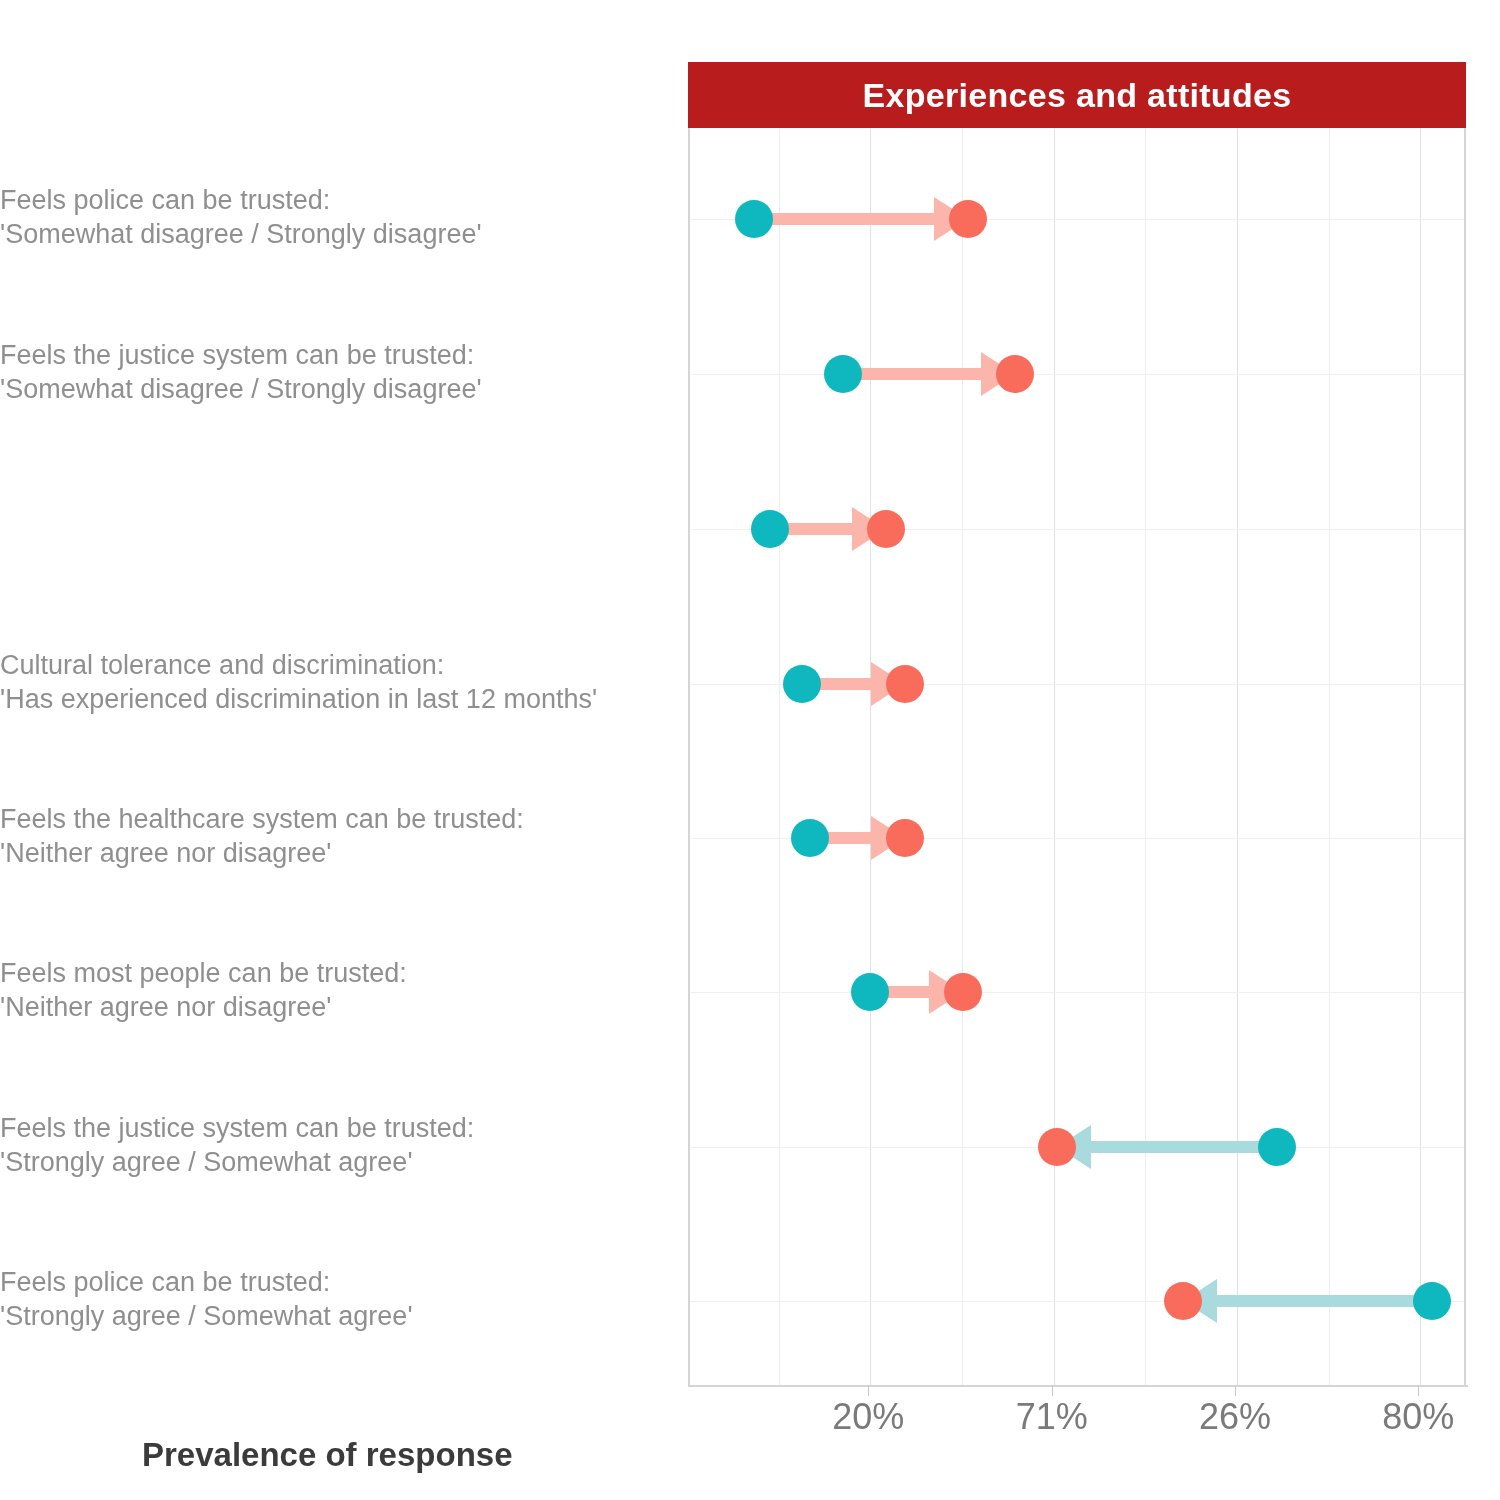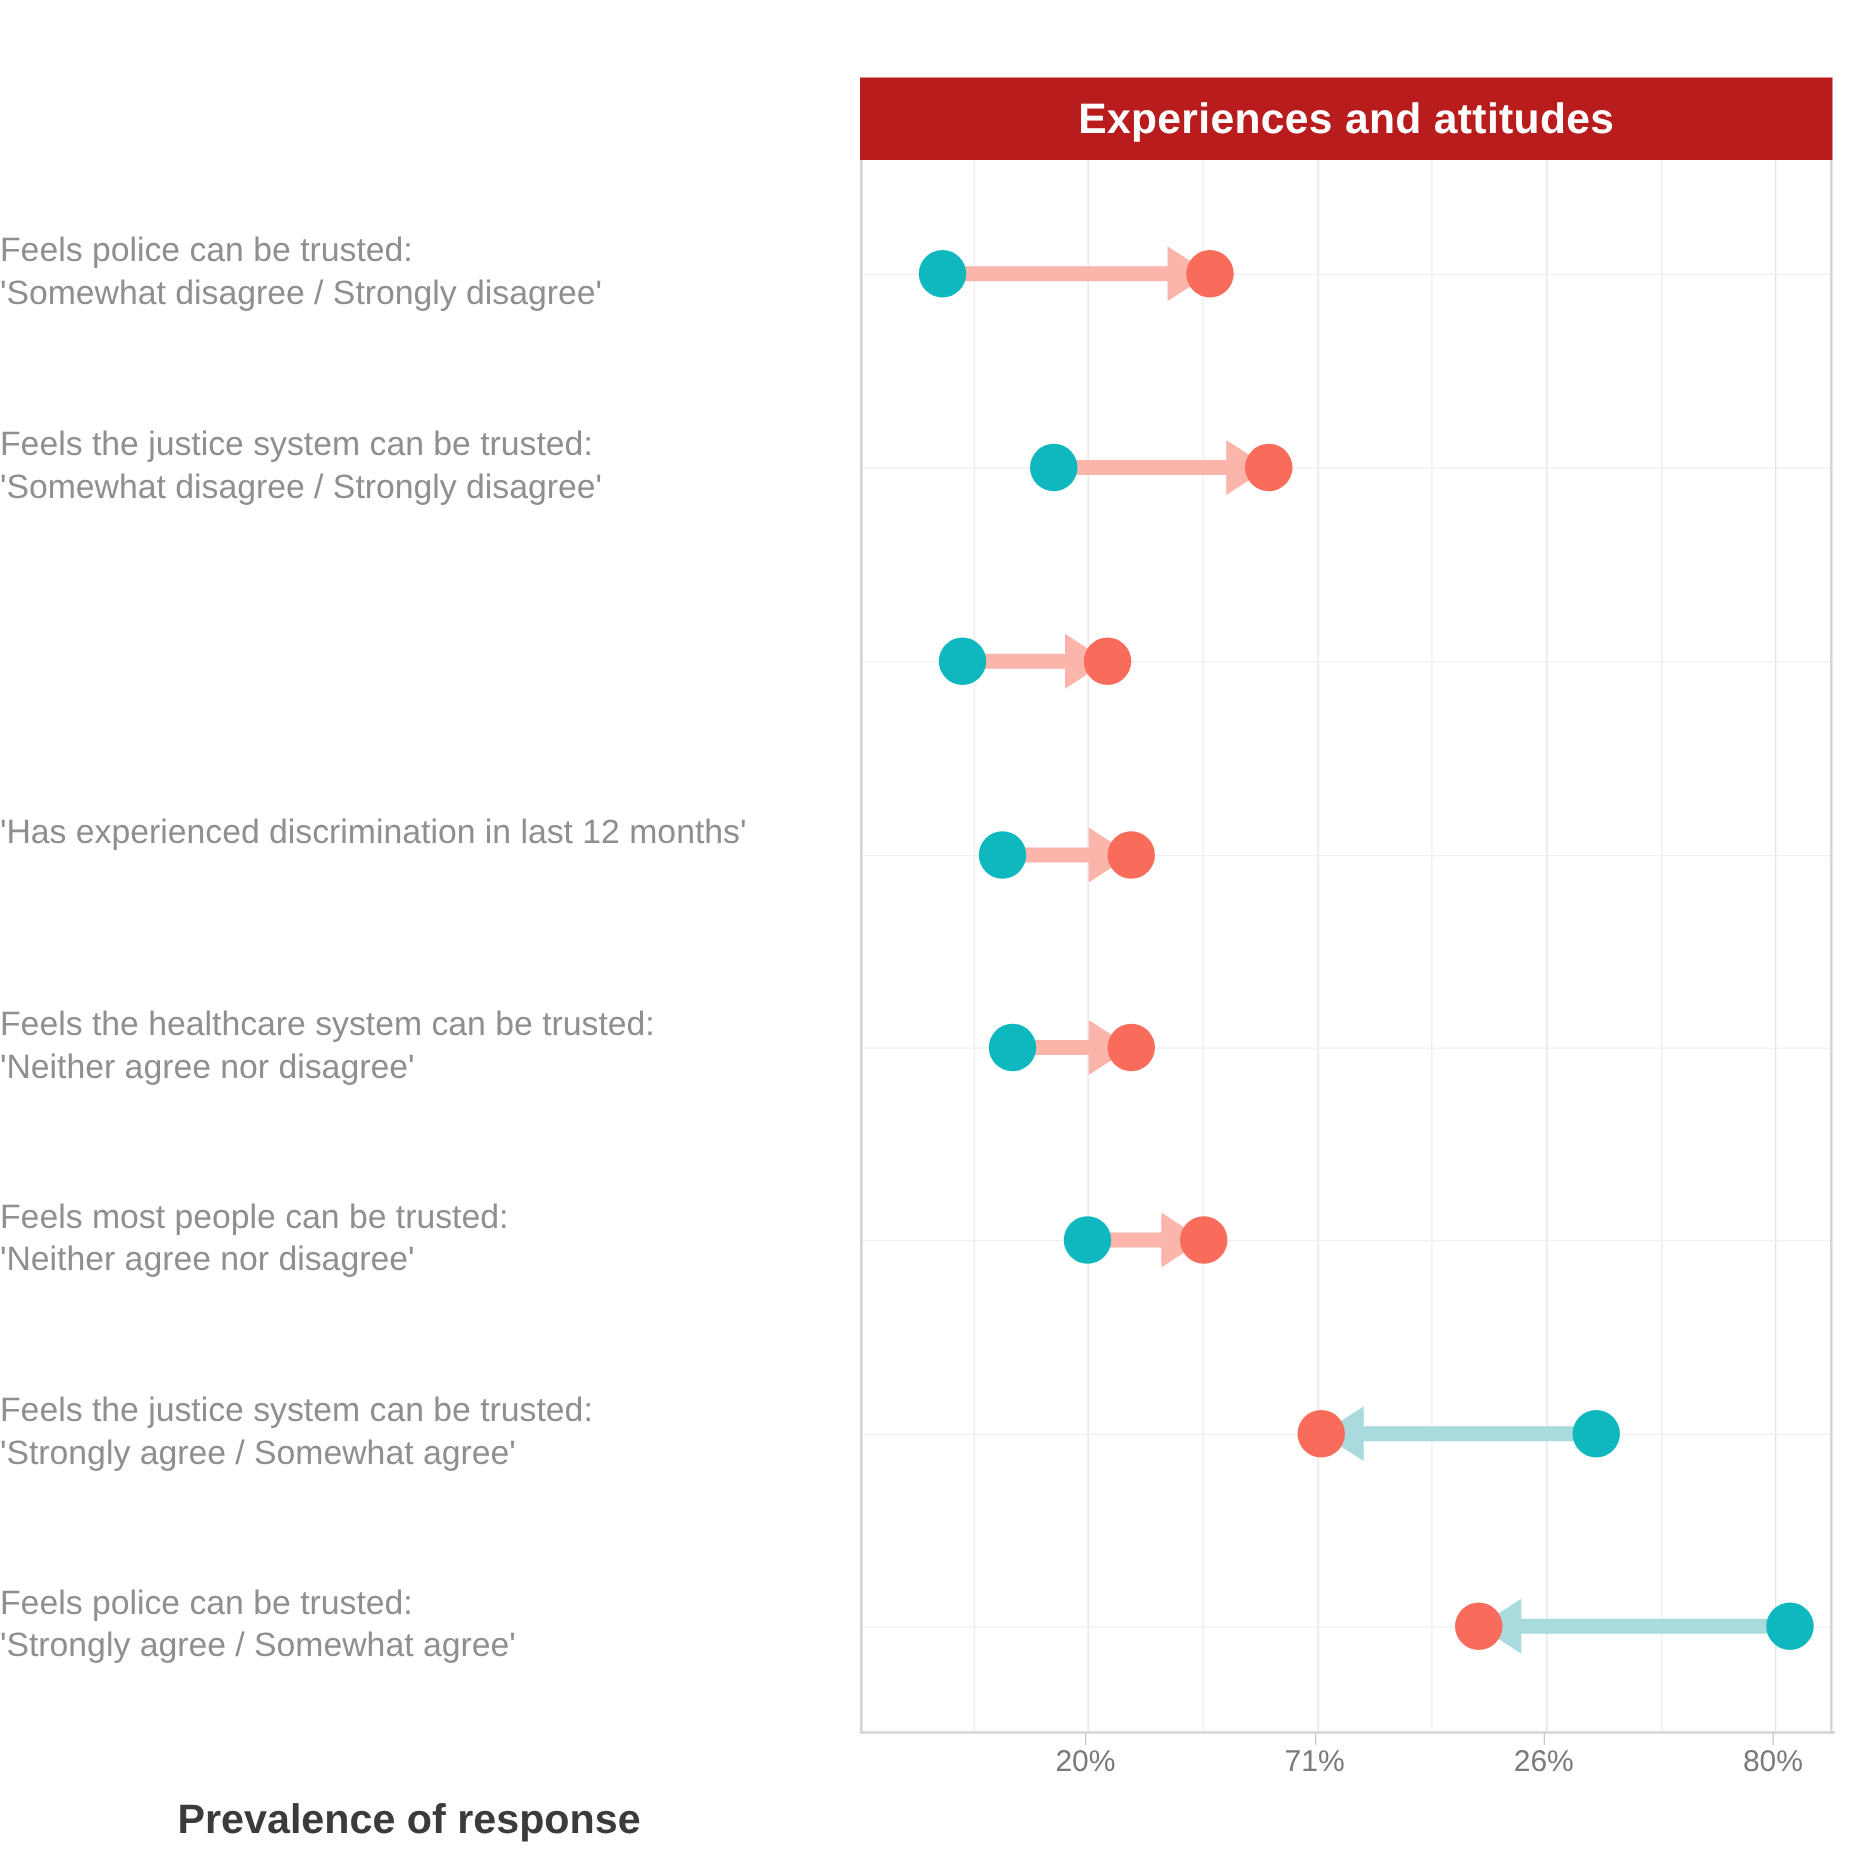--- a/index.html
+++ b/index.html
@@ -101,21 +101,21 @@
     position: absolute;
     top: 1386px;
     width: 1px;
     height: 10px;
     background: #c8c8c8;
   }
   .tick-label {
     position: absolute;
     top: 1396px;
     transform: translateX(-50%);
-    font-size: 24px;
+    font-size: 36px;
     color: #7a7a7a;
     white-space: nowrap;
   }
 
   
   .row-label {
     position: absolute;
     right: 1195px; 
     text-align: left;
     font-size: 27px;
@@ -231,20 +231,21 @@
       <div class="arrowhead inc" style="top: 374px; left: 981.001px;"></div>
       <div class="dot start" title="17.2%" style="left: 842.667px; top: 374px;"></div>
       <div class="dot end" title="36%" style="left: 1015px; top: 374px;"></div>
       <div class="row-label" style="left: 0px; width: 678px; top: 493px;">
       </div>
       <div class="seg inc" style="top: 529px; left: 770.25px; width: 87.5004px;"></div>
       <div class="arrowhead inc" style="top: 529px; left: 851.751px;"></div>
       <div class="dot start" title="9.3%" style="left: 770.25px; top: 529px;"></div>
       <div class="dot end" title="21.9%" style="left: 885.751px; top: 529px;"></div>
       <div class="row-label" style="left: 0px; width: 678px; top: 648px;">
+        <span>Cultural tolerance and discrimination:</span>
         <span>'Has experienced discrimination in last 12 months'</span>
       </div>
       <div class="seg inc" style="top: 684px; left: 802.334px; width: 74.667px;"></div>
       <div class="arrowhead inc" style="top: 684px; left: 871.001px;"></div>
       <div class="dot start" title="12.8%" style="left: 802.334px; top: 684px;"></div>
       <div class="dot end" title="24%" style="left: 905.001px; top: 684px;"></div>
       <div class="row-label" style="left: 0px; width: 678px; top: 802px;">
         <span>Feels the healthcare system can be trusted:</span>
         <span>'Neither agree nor disagree'</span>
       </div>

